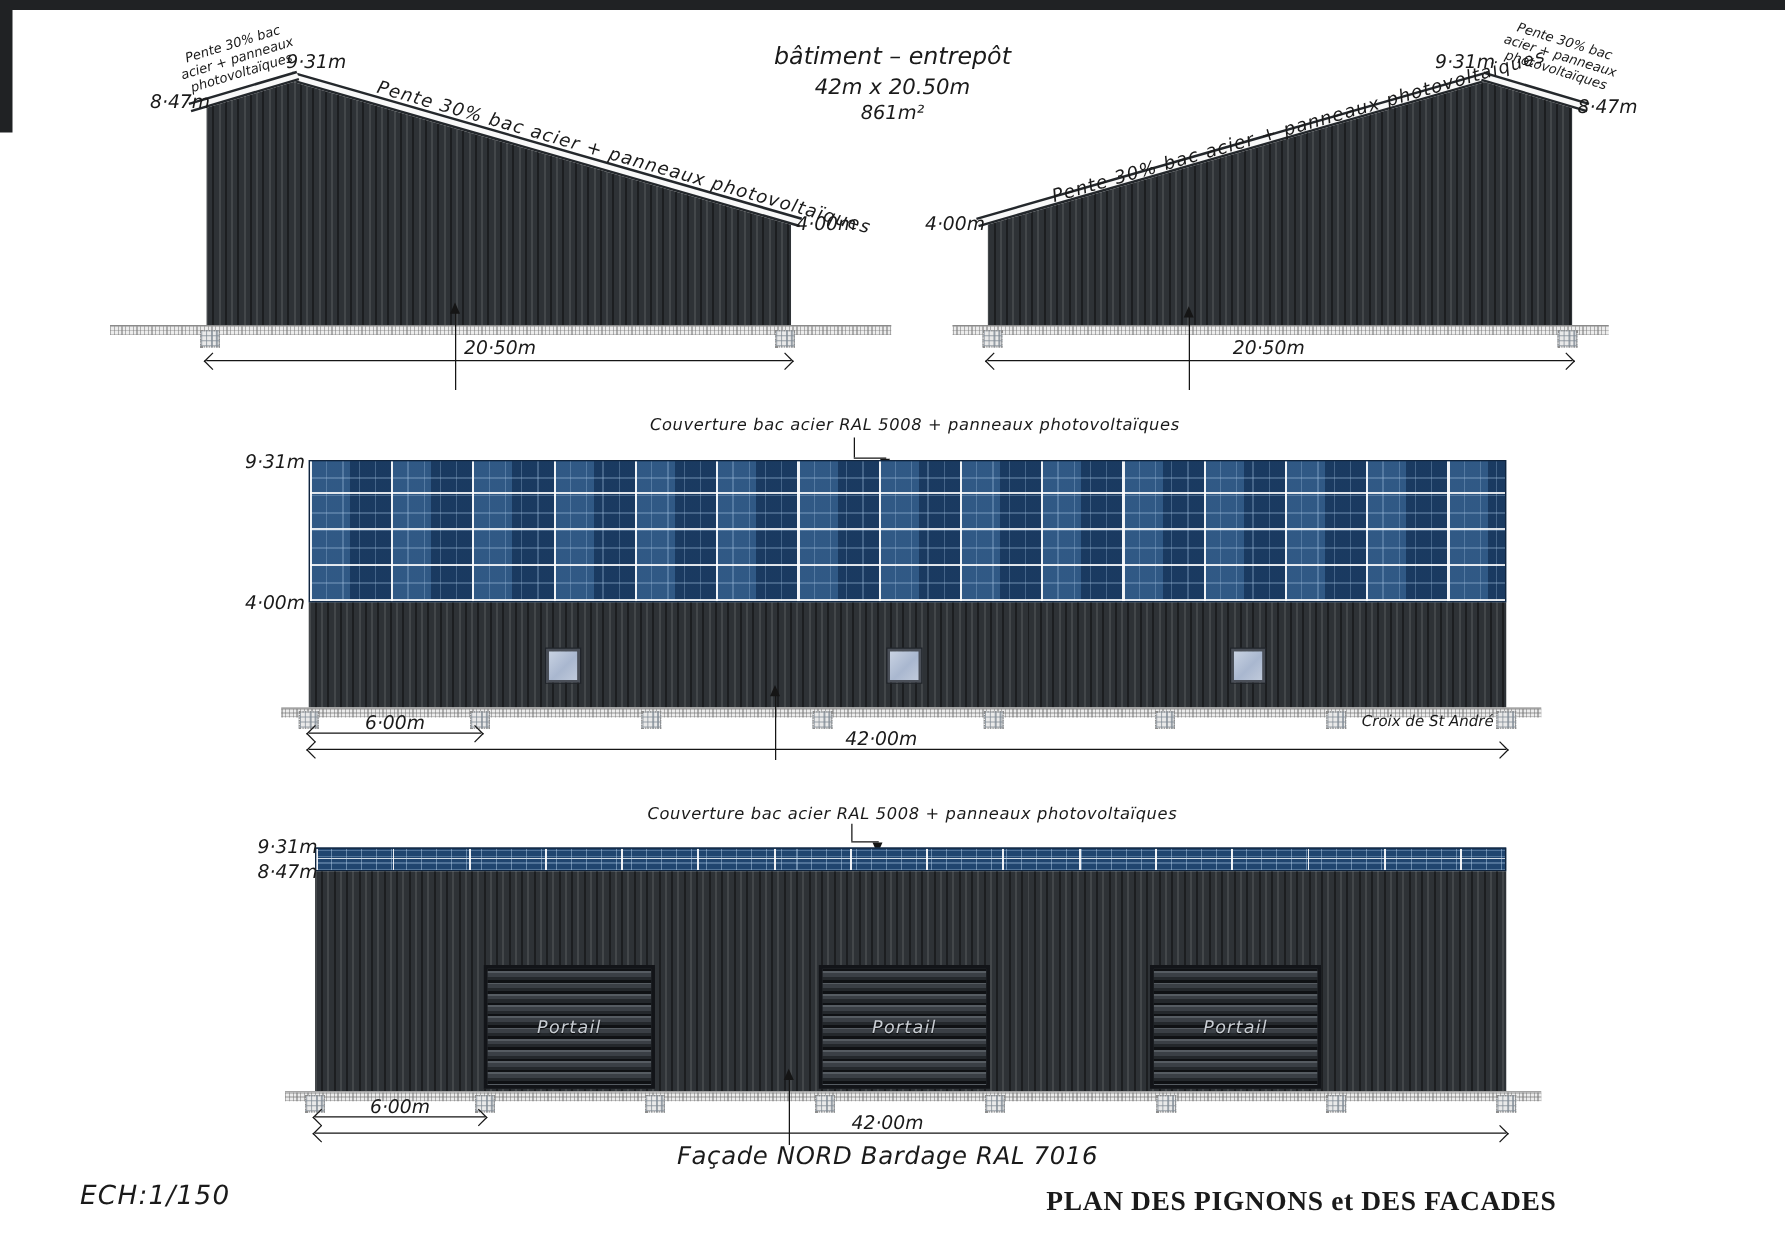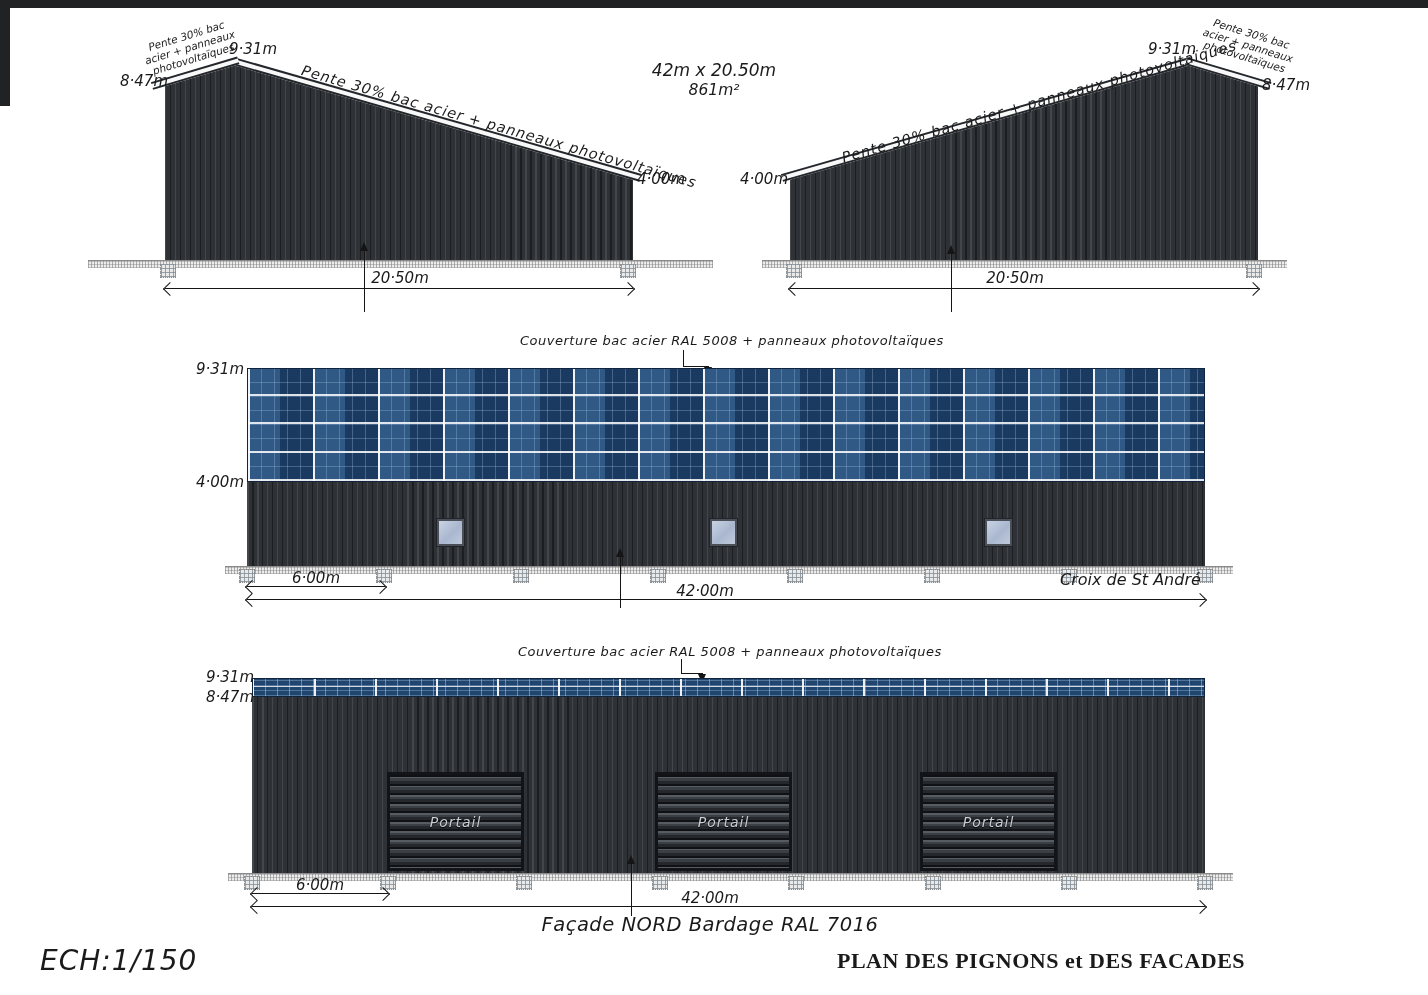--- a/index.html
+++ b/index.html
@@ -65,34 +65,35 @@
   .arrow-up{position:absolute;width:0;height:0;border-left:4.5px solid transparent;border-right:4.5px solid transparent;border-bottom:9px solid #151515;}
   .arrow-down{position:absolute;width:0;height:0;border-left:4.5px solid transparent;border-right:4.5px solid transparent;border-top:9px solid #151515;}
 
   
   .hand{font-style:italic;}
   .dim-label{position:absolute;font-style:italic;font-size:15px;text-align:center;white-space:nowrap;}
   .h-label{position:absolute;font-style:italic;font-size:15px;white-space:nowrap;}
   .h-label.right{text-align:right;}
   .fac-label{position:absolute;font-style:italic;font-size:19.5px;text-align:center;letter-spacing:.5px;white-space:nowrap;}
   .note{position:absolute;font-style:italic;font-size:13px;text-align:center;white-space:nowrap;letter-spacing:.5px;}
-  .small-note{position:absolute;font-style:italic;font-size:16px;text-align:left;white-space:nowrap;}
+  .small-note{position:absolute;font-style:italic;font-size:12px;text-align:right;white-space:nowrap;}
   .corner-note{position:absolute;font-style:italic;font-size:10.5px;line-height:1.12;text-align:center;}
   .corner-note span{display:block;white-space:nowrap;}
   .slope-note{position:absolute;font-style:italic;font-size:14.5px;letter-spacing:1px;white-space:nowrap;}
   .tb{position:absolute;left:564px;width:300px;text-align:center;font-style:italic;}
   .sheet-title{position:absolute;font-family:"Liberation Serif","DejaVu Serif",serif;font-weight:bold;font-size:22px;letter-spacing:.5px;white-space:nowrap;}
 </style>
 </head>
 <body>
 
 <div class="sheet">
   <div class="topbar"></div>
   <div class="leftbar"></div>
 
+  <div class="tb" style="top:34px;font-size:19px;">bâtiment – entrepôt</div>
   <div class="tb" style="top:60px;font-size:17px;">42m x 20.50m</div>
   <div class="tb" style="top:81px;font-size:15.5px;">861m²</div>
 
   <div class="wall pignon-ouest-wall"></div>
   <div class="roof" style="left:233px;top:57px;width:424px;transform:rotate(16deg);transform-origin:0 50%;"></div>
   <div class="roof" style="left:152px;top:82px;width:90px;transform:rotate(-16.5deg);transform-origin:0 50%;"></div>
   <div class="slope-note" style="left:302px;top:62px;transform:rotate(16deg);transform-origin:0 50%;">Pente 30% bac acier + panneaux photovoltaïques</div>
   <div class="corner-note" style="left:138px;top:30px;width:104px;transform:rotate(-17deg);">
     <span>Pente 30% bac</span>
     <span>acier + panneaux</span>
@@ -184,15 +185,15 @@
   <div class="footing" style="left:1061px;top:876px;"></div>
   <div class="footing" style="left:1197px;top:876px;"></div>
   <div class="dim" style="left:252px;top:893px;width:136px;"></div>
   <div class="dim-label" style="left:252px;top:876px;width:136px;">6·00m</div>
   <div class="dim" style="left:252px;top:906px;width:953px;"></div>
   <div class="dim-label" style="left:645px;top:889px;width:130px;">42·00m</div>
   <div class="arrow-up" style="left:627px;top:855px;"></div>
   <div class="vleader" style="left:631px;top:863px;height:53px;"></div>
   <div class="fac-label" style="left:510px;top:913px;width:400px;">Façade NORD Bardage RAL 7016</div>
 
-  <div class="hand" style="position:absolute;left:40px;top:944px;font-size:28px;letter-spacing:1px;">ECH:1/150</div>
+  <div class="hand" style="position:absolute;left:64px;top:944px;font-size:21px;letter-spacing:1px;">ECH:1/150</div>
   <div class="sheet-title" style="left:837px;top:948px;width:430px;text-align:left;">PLAN DES PIGNONS et DES FACADES</div>
 </div>
 
 </body></html>

